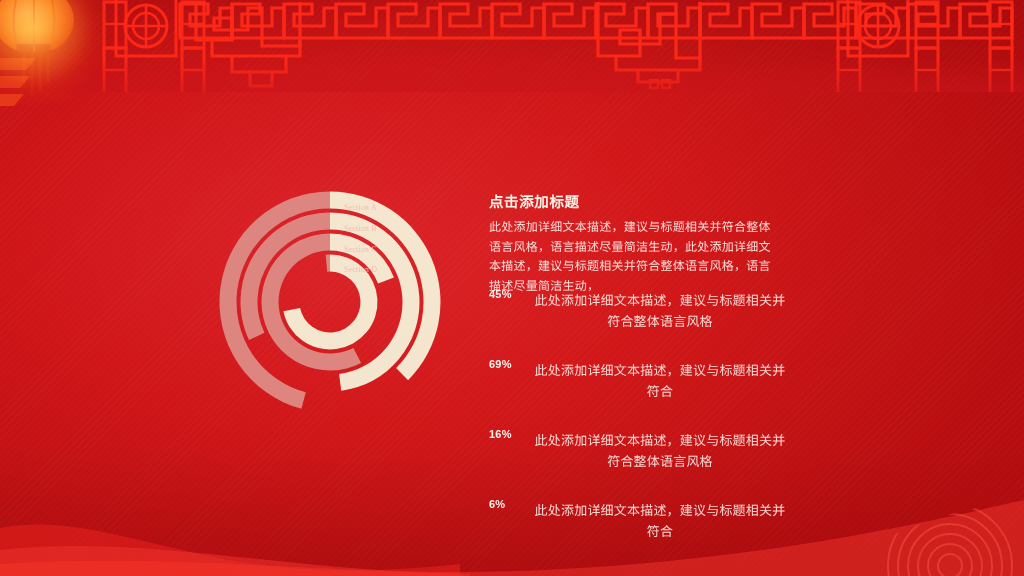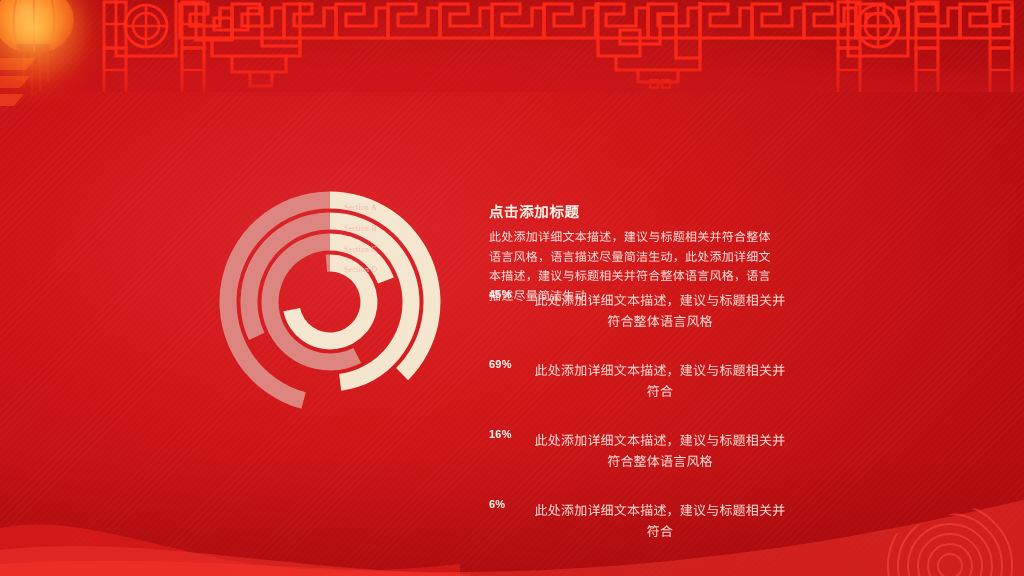--- a/index.html
+++ b/index.html
@@ -101,21 +101,21 @@
     line-height: 1;
     margin-bottom: 13.2px;
     white-space: nowrap;
     font-family: Liberation Serif, serif;
   }
 
   
   .content {
     position: absolute;
     left: 489px;
-    top: 204px;
+    top: 194px;
     width: 300px;
   }
   .headline {
     font-size: 14.5px;
     font-weight: bold;
     color: #fdf2e6;
     letter-spacing: .6px;
     line-height: 1.2;
     margin: 0 0 7px 0;
   }

